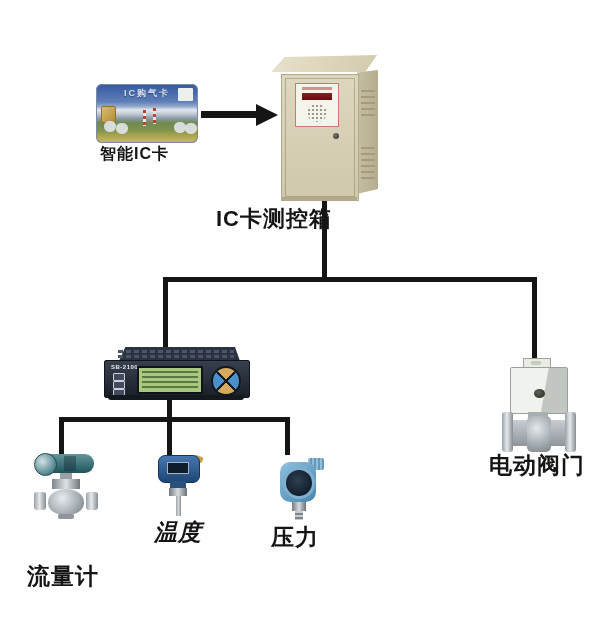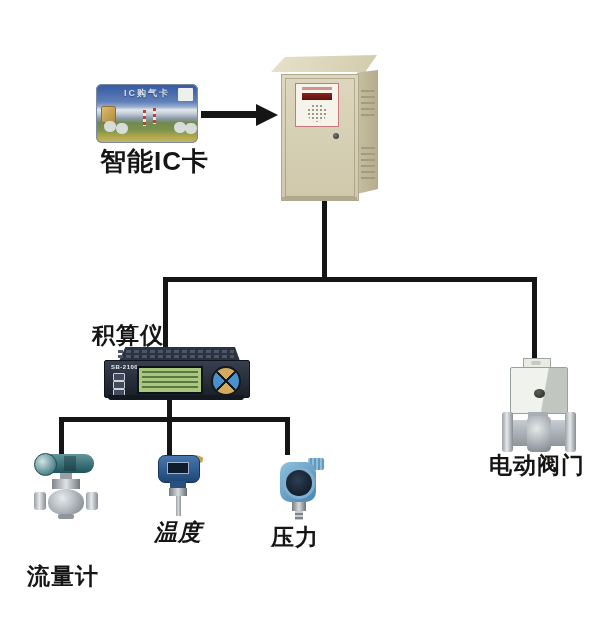--- a/index.html
+++ b/index.html
@@ -146,41 +146,41 @@
     <span class="card-title">IC购气卡</span>
     <div class="card-chip"></div>
     <div class="card-logo"></div>
     <div class="tower" style="left:8px;top:37px;"></div>
     <div class="tower" style="left:20px;top:39px;"></div>
     <div class="tower" style="left:78px;top:38px;"></div>
     <div class="tower" style="left:89px;top:39px;"></div>
     <div class="chimney" style="left:47px;top:26px;"></div>
     <div class="chimney" style="left:57px;top:24px;"></div>
   </div>
-  <div class="label" style="left:100px;top:144px;font-size:26px;">智能IC卡</div>
+  <div class="label" style="left:100px;top:144px;font-size:16px;">智能IC卡</div>
 
   <div class="arrow-shaft"></div>
   <div class="arrow-head"></div>
 
   <div class="cabinet">
     <div class="cab-roof"></div>
     <div class="cab-side"></div>
     <div class="cab-vents" style="left:96px;top:38px;height:30px;"></div>
     <div class="cab-vents" style="left:96px;top:95px;height:34px;"></div>
     <div class="cab-front"></div>
     <div class="cab-panel">
       <div class="cab-panel-title"></div>
       <div class="cab-led"></div>
       <div class="cab-grille"></div>
     </div>
     <div class="cab-lock"></div>
     <div class="cab-base"></div>
   </div>
-
-  <div class="label" style="left:92px;top:320px;font-size:23px;">积算仪</div>
+  <div class="label" style="left:216px;top:204px;font-size:22px;">IC卡测控箱</div>
+
   <div class="totalizer">
     <div class="tot-top"></div>
     <div class="tot-vent" style="top:3px;"></div>
     <div class="tot-vent" style="top:8px;"></div>
     <div class="tot-front">
       <span class="tot-brand">SB-2100</span>
       <div class="tot-btn" style="top:12px;"></div>
       <div class="tot-btn" style="top:20px;"></div>
       <div class="tot-btn" style="top:28px;"></div>
       <div class="tot-lcd">

